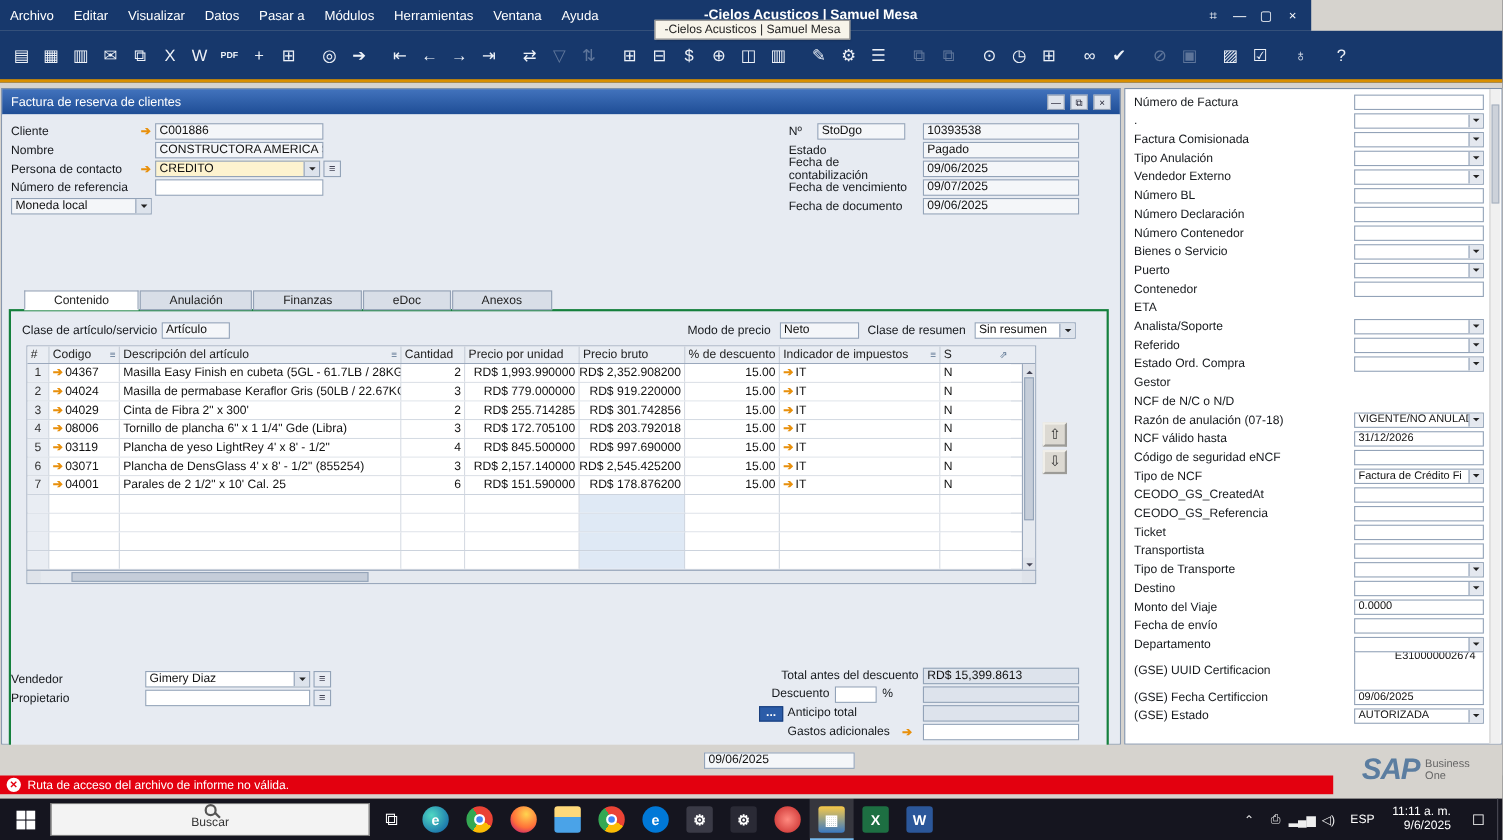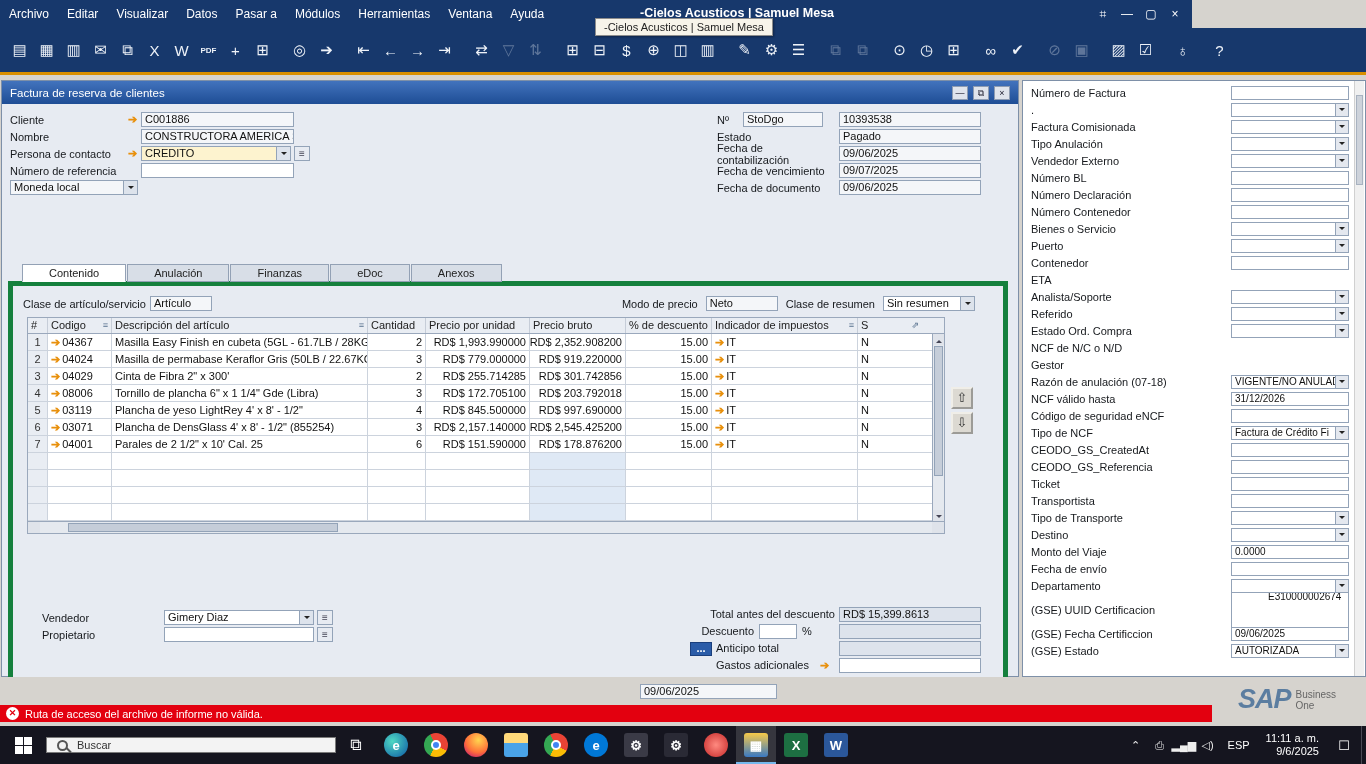--- a/index.html
+++ b/index.html
@@ -79,21 +79,21 @@
   .hr-label.narrow{width:26px;}
   .hr-f1{width:80px;flex:none;}
   .hr-f2{width:142px;flex:none;margin-left:auto;}
 
   
   .tab-strip{position:absolute;left:20px;top:160px;display:flex;z-index:3;}
   .tab{height:18px;line-height:17px;padding:0 26px;background:#d8dee7;border:1px solid #93a1b5;
     margin-right:1px;font-size:11px;color:#222;text-align:center;}
   .tab.active{background:#fff;font-weight:normal;border-bottom-color:#fff;}
   .tab-frame{position:absolute;left:6px;top:177px;width:1000px;height:416px;
-    border:5px solid #15803d;background:#e7ebf2;}
+    border:2px solid #15803d;background:#e7ebf2;}
   .cb-left{position:absolute;left:10px;top:10px;display:flex;align-items:center;gap:4px;}
   .cb-right{position:absolute;right:28px;top:10px;display:flex;align-items:center;gap:8px;}
   .w60{width:62px;} .w70{width:72px;} .w92{width:92px;}
 
   
   .grid{position:absolute;left:14px;top:31px;width:918px;border:1px solid #9aa8bc;background:#fff;}
   .grid-head{display:flex;height:16px;background:#e9edf3;border-bottom:1px solid #9aa8bc;}
   .hcell{border-right:1px solid #c6cdd8;padding:0 3px;line-height:15px;overflow:hidden;
     white-space:nowrap;display:flex;align-items:center;color:#222;}
   .hlabel{flex:1;overflow:hidden;}
@@ -118,21 +118,21 @@
   .hscroll{position:absolute;left:14px;top:235px;width:918px;height:13px;background:#e5e9ef;
     border:1px solid #9aa8bc;}
   .hthumb{position:absolute;top:1px;bottom:1px;left:40px;width:270px;background:#c5cdd9;border:1px solid #93a3b8;}
   .ha{position:absolute;top:0;bottom:0;width:12px;background:#dfe3ea;}
   .ha-l{left:0;} .ha-r{right:0;}
   .reorder{position:absolute;width:22px;height:22px;background:#dcd9d2;border:2px outset #f0eee8;
     text-align:center;line-height:18px;font-size:13px;color:#333;}
   .ro-up{left:938px;top:101px;} .ro-dn{left:938px;top:126px;}
 
   
-  .fl{position:absolute;left:8px;top:505px;margin-left:32px;}
+  .fl{position:absolute;left:8px;top:505px;}
   .fl-row{display:flex;align-items:center;height:17px;}
   .fl-label{width:122px;flex:none;}
   .fl-field{width:150px;flex:none;}
   .totals{position:absolute;left:600px;top:503px;width:380px;}
   .t-row{position:relative;height:17px;}
   .t-lab-r{position:absolute;left:0;top:1px;width:233px;text-align:right;}
   .t-lab-d{position:absolute;left:0;top:1px;width:152px;text-align:right;}
   .t-lab-l{position:absolute;left:114px;top:1px;}
   .t-field{position:absolute;left:237px;top:0;width:142px;}
   .t-small{position:absolute;left:157px;top:0;width:38px;}
@@ -169,22 +169,22 @@
   .sap-logo{position:absolute;left:1238px;top:684px;display:flex;align-items:center;gap:5px;}
   .sap-word{font-size:27px;font-weight:bold;font-style:italic;color:#5b7da0;letter-spacing:-1px;}
   .sap-prod{display:flex;flex-direction:column;font-size:10px;color:#666;line-height:11px;}
 
   
   .taskbar{position:absolute;left:0;top:726px;width:1366px;height:38px;background:#15151f;
     display:flex;align-items:center;color:#fff;}
   .start{width:46px;height:38px;display:flex;align-items:center;justify-content:center;}
   .winlogo{display:grid;grid-template-columns:8px 8px;grid-template-rows:8px 8px;gap:1px;}
   .winlogo span{background:#fff;}
-  .searchbox{width:290px;height:16px;background:#f3f3f3;border:1px solid #7a7a7a;display:flex;
-    align-items:center;color:#333;}
+  .searchbox{width:290px;height:30px;background:#f3f3f3;border:1px solid #7a7a7a;display:flex;
+    align-items:center;color:#333;flex-direction:column;}
   .mag{width:11px;height:11px;border:2px solid #555;border-radius:50%;position:relative;margin:0 9px 0 10px;flex:none;}
   .mag::after{content:"";position:absolute;width:7px;height:2px;background:#555;transform:rotate(45deg);right:-6px;bottom:-2px;}
   .taskview{width:40px;height:38px;display:flex;align-items:center;justify-content:center;font-size:16px;}
   .app-slot{width:40px;height:38px;display:flex;align-items:center;justify-content:center;position:relative;}
   .app-slot.active{background:rgba(255,255,255,.14);box-shadow:inset 0 -2px 0 #76b9ed;}
   .app-ico{width:24px;height:24px;display:flex;align-items:center;justify-content:center;
     color:#fff;font-weight:bold;font-size:13px;position:relative;}
   .app-ico.round{border-radius:50%;}
   .app-ico.square{border-radius:3px;}
   .app-ico.chrome::after{content:"";position:absolute;inset:7px;border-radius:50%;background:#4285f4;border:2px solid #fff;}
@@ -731,26 +731,26 @@
         <span class="udf-label lbl">Referido</span>
         <span class="udf-field field select"></span>
       </div>
 
       <div class="udf-row">
         <span class="udf-label lbl">Estado Ord. Compra</span>
         <span class="udf-field field select"></span>
       </div>
 
       <div class="udf-row">
+        <span class="udf-label lbl">Gestor</span>
+        <span class="udf-field field none"></span>
+      </div>
+
+      <div class="udf-row">
         <span class="udf-label lbl">NCF de N/C o N/D</span>
-        <span class="udf-field field none"></span>
-      </div>
-
-      <div class="udf-row">
-        <span class="udf-label lbl">Gestor</span>
         <span class="udf-field field none"></span>
       </div>
 
       <div class="udf-row">
         <span class="udf-label lbl">Razón de anulación (07-18)</span>
         <span class="udf-field field select">VIGENTE/NO ANULAD</span>
       </div>
 
       <div class="udf-row">
         <span class="udf-label lbl">NCF válido hasta</span>

